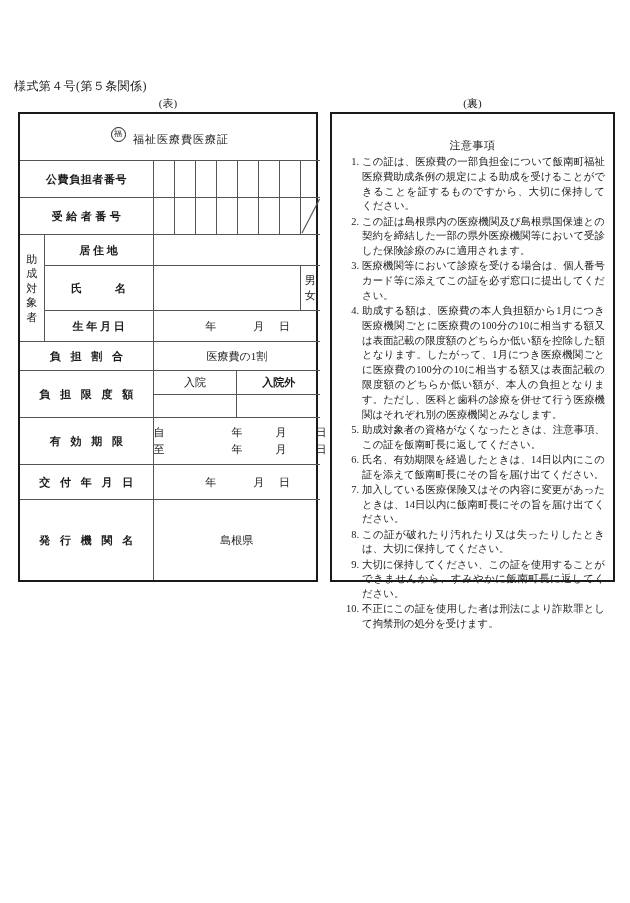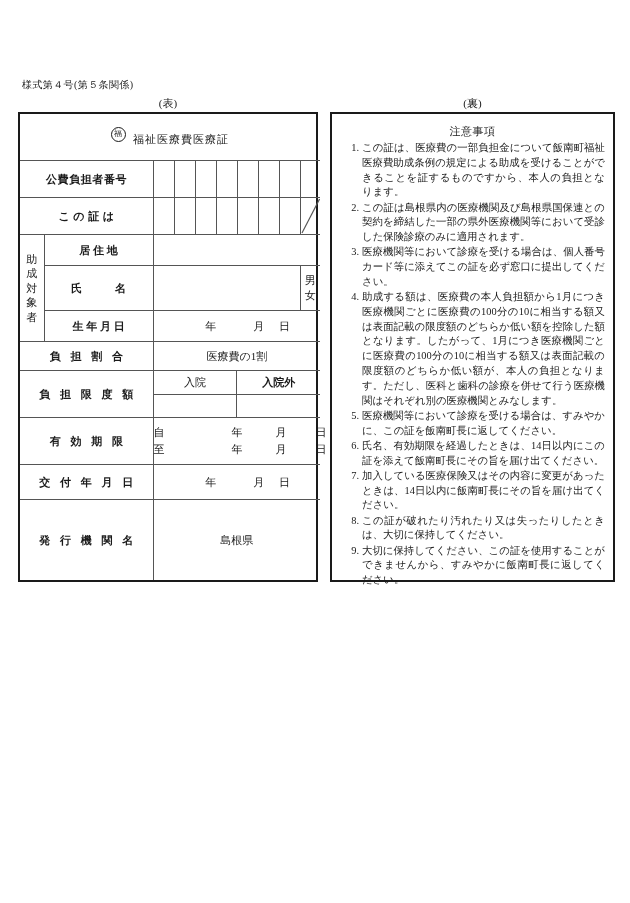--- a/index.html
+++ b/index.html
@@ -18,23 +18,23 @@
 
   .page {
     position: absolute;
     left: 0; top: 0;
     width: 630px; height: 903px;
   }
 
   
   .form-no {
     position: absolute;
-    left: 22px;
+    left: 14px;
     top: 78px;
-    font-size: 10px;
+    font-size: 12px;
     letter-spacing: .4px;
     white-space: nowrap;
     font-family: Liberation Serif, serif;
   }
 
   
   .side-caption {
     position: absolute;
     font-size: 11px;
     text-align: center;
@@ -194,21 +194,21 @@
     font-size: 11px;
     vertical-align: middle;
   }
 
   
   #card-back {
     left: 330px;
     top: 112px;
     width: 285px;
     height: 470px;
-    padding: 6px 8px 4px 8px;
+    padding: 20px 8px 4px 8px;
   }
   .notice-head {
     text-align: center;
     font-size: 11px;
     margin: 4px 0 2px 0;
     letter-spacing: .5px;
   }
   .notice-list {
     list-style: none;
     margin: 0;
@@ -283,21 +283,21 @@
         <td class="numcell"></td>
         <td class="numcell"></td>
         <td class="numcell"></td>
         <td class="numcell"></td>
         <td class="numcell"></td>
         <td class="numcell"></td>
         <td class="numcell"></td>
       </tr>
 
       <tr>
-        <td class="lbl lbl-spread" colspan="2" style="height:36px">この証は</td>
+        <td class="lbl lbl-spread" colspan="2" style="height:36px">受給者番号</td>
         <td class="numcell"></td>
         <td class="numcell"></td>
         <td class="numcell"></td>
         <td class="numcell"></td>
         <td class="numcell"></td>
         <td class="numcell"></td>
         <td class="numcell"></td>
         <td class="numcell slash-cell">
           <svg viewBox="0 0 20 36" preserveAspectRatio="none">
             <line x1="1" y1="35" x2="19" y2="1" stroke="#555" stroke-width="1.2"></line>
@@ -385,51 +385,55 @@
       </tr>
     </tbody>
       </table>
   </div>
 
   <div class="card" id="card-back">
     <div class="notice-head">注意事項</div>
     <ol class="notice-list" id="notice-list">
         <li class="notice-item">
           <span class="notice-num">1.</span>
-          <span class="notice-body">この証は、医療費の一部負担金について飯南町福祉医療費助成条例の規定による助成を受けることができることを証するものですから、本人の負担となります。</span>
+          <span class="notice-body">この証は、医療費の一部負担金について飯南町福祉医療費助成条例の規定による助成を受けることができることを証するものですから、大切に保持してください。</span>
         </li>
         <li class="notice-item">
           <span class="notice-num">2.</span>
           <span class="notice-body">この証は島根県内の医療機関及び島根県国保連との契約を締結した一部の県外医療機関等において受診した保険診療のみに適用されます。</span>
         </li>
         <li class="notice-item">
           <span class="notice-num">3.</span>
           <span class="notice-body">医療機関等において診療を受ける場合は、個人番号カード等に添えてこの証を必ず窓口に提出してください。</span>
         </li>
         <li class="notice-item">
           <span class="notice-num">4.</span>
           <span class="notice-body">助成する額は、医療費の本人負担額から1月につき医療機関ごとに医療費の100分の10に相当する額又は表面記載の限度額のどちらか低い額を控除した額となります。したがって、1月につき医療機関ごとに医療費の100分の10に相当する額又は表面記載の限度額のどちらか低い額が、本人の負担となります。ただし、医科と歯科の診療を併せて行う医療機関はそれぞれ別の医療機関とみなします。</span>
         </li>
         <li class="notice-item">
           <span class="notice-num">5.</span>
-          <span class="notice-body">医療機関等において診療を受ける場合は、すみやかに、この証を飯南町長に返してください。</span>
+          <span class="notice-body">助成対象者の資格がなくなったときは、注意事項、この証を飯南町長に返してください。</span>
         </li>
         <li class="notice-item">
           <span class="notice-num">6.</span>
           <span class="notice-body">氏名、有効期限を経過したときは、14日以内にこの証を添えて飯南町長にその旨を届け出てください。</span>
         </li>
         <li class="notice-item">
           <span class="notice-num">7.</span>
           <span class="notice-body">加入している医療保険又はその内容に変更があったときは、14日以内に飯南町長にその旨を届け出てください。</span>
         </li>
         <li class="notice-item">
           <span class="notice-num">8.</span>
           <span class="notice-body">この証が破れたり汚れたり又は失ったりしたときは、大切に保持してください。</span>
         </li>
         <li class="notice-item">
           <span class="notice-num">9.</span>
           <span class="notice-body">大切に保持してください、この証を使用することができませんから、すみやかに飯南町長に返してください。</span>
         </li>
+        <li class="notice-item">
+          <span class="notice-num">10.</span>
+          <span class="notice-body">不正にこの証を使用した者は刑法により詐欺罪として拘禁刑の処分を受けます。</span>
+        </li>
       </ol>
   </div>
 
 
 </div>
 
 </body></html>

